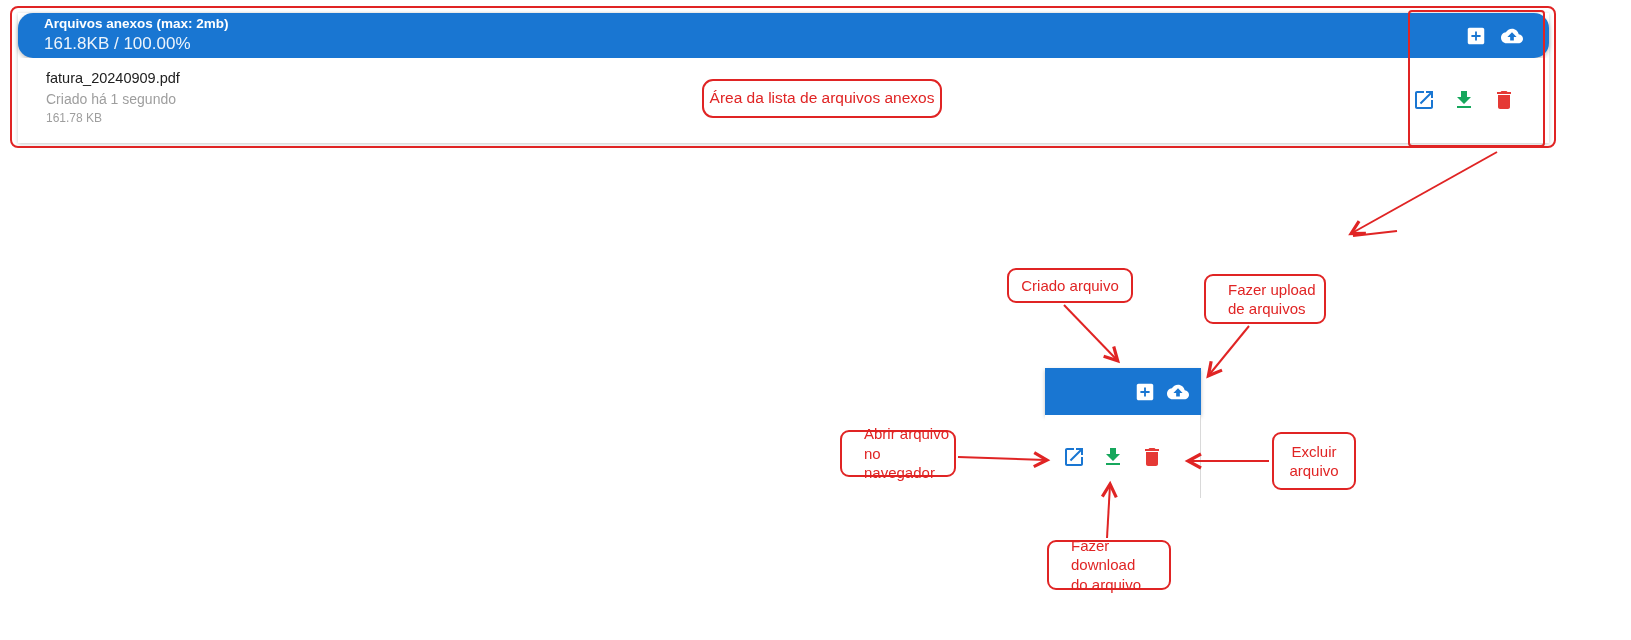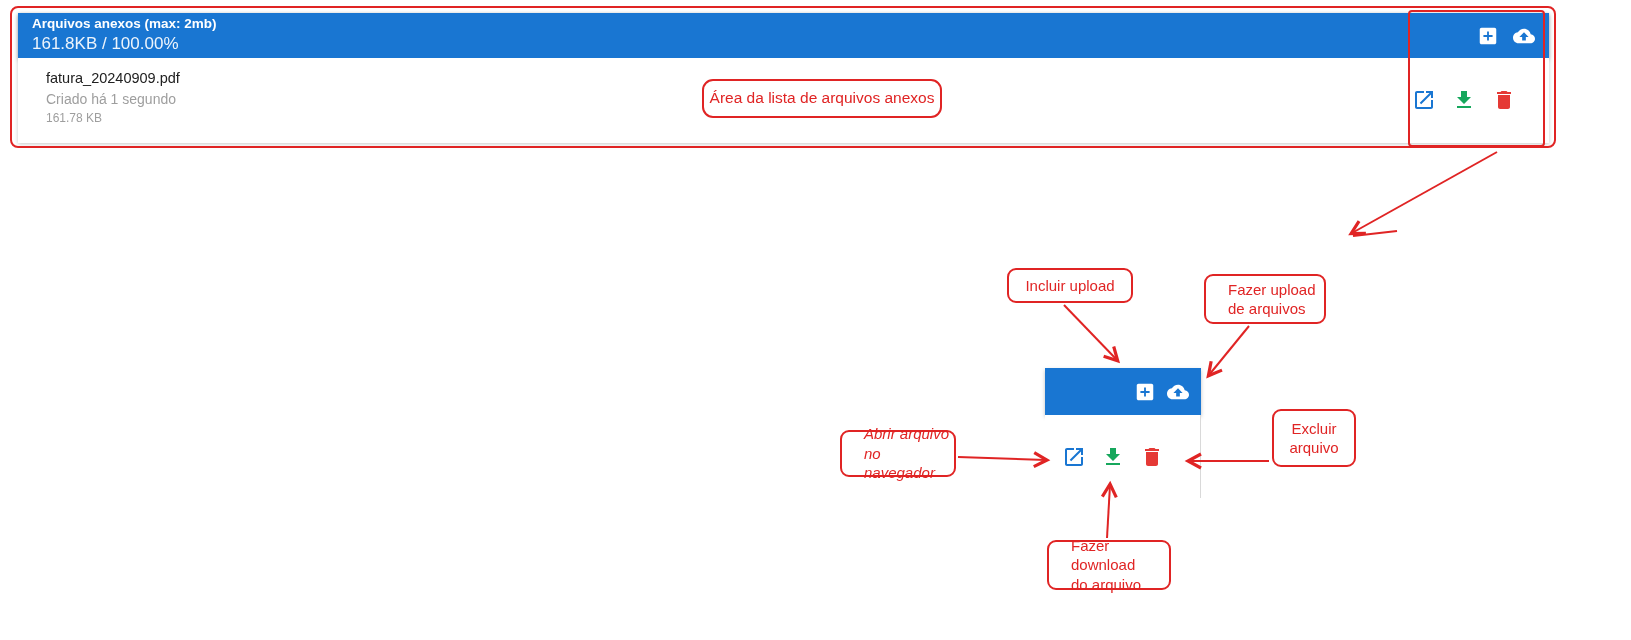--- a/index.html
+++ b/index.html
@@ -14,21 +14,21 @@
     --divider-gray:#d9d9d9;
   }
   *{box-sizing:border-box;}
   html,body{margin:0;padding:0;background:#fff;}
   body{font-family:"Liberation Sans", sans-serif;}
   .page{position:relative;width:1631px;height:640px;background:#fff;overflow:hidden;}
 
   
   .card{position:absolute;left:18px;top:13px;width:1531px;height:130px;background:#fff;box-shadow:0 1px 4px rgba(0,0,0,.22);}
   .card-header{height:45px;background:var(--header-blue);display:flex;align-items:center;justify-content:space-between;
-    padding:0 14px;box-shadow:0 2px 4px rgba(0,0,0,.25);}
+    padding:0 26px;box-shadow:0 2px 4px rgba(0,0,0,.25);border-radius:15px;}
   .header-title{color:#fff;font-size:13.5px;font-weight:bold;line-height:1.2;}
   .header-usage{color:rgba(255,255,255,.92);font-size:17px;margin-top:2px;line-height:1.2;}
   .header-actions{display:flex;align-items:center;gap:14px;}
   .icon-btn{background:transparent;border:0;padding:0;margin:0;cursor:pointer;line-height:0;}
   .ic22{width:22px;height:22px;display:block;}
   .ic24{width:24px;height:24px;display:block;}
   .fill-white{fill:var(--icon-white);}
   .fill-blue{fill:var(--open-icon-blue);}
   .fill-green{fill:var(--download-icon-green);}
   .fill-red{fill:var(--delete-icon-red);}
@@ -46,22 +46,22 @@
     border:2px solid var(--annotation-red);border-radius:4px;pointer-events:none;}
 
   
   .callout{position:absolute;border:2px solid var(--annotation-red);border-radius:9px;color:var(--annotation-red);
     font-size:15px;line-height:1.3;display:flex;align-items:center;justify-content:center;text-align:center;
     white-space:pre-line;background:transparent;}
   .callout.align-left{justify-content:flex-start;text-align:left;padding-left:22px;}
   #callout-list-area{left:702px;top:79px;width:240px;height:39px;border-radius:11px;font-size:15.5px;}
   #callout-include{left:1007px;top:268px;width:126px;height:35px;}
   #callout-upload{left:1204px;top:274px;width:122px;height:50px;}
-  #callout-open{left:840px;top:430px;width:116px;height:47px;font-style:italic;}
-  #callout-delete{left:1272px;top:409px;width:84px;height:58px;}
+  #callout-open{left:840px;top:430px;width:116px;height:47px;}
+  #callout-delete{left:1272px;top:432px;width:84px;height:58px;}
   #callout-download{left:1047px;top:540px;width:124px;height:50px;}
 
   
   .zoom-detail{position:absolute;left:1045px;top:368px;width:156px;height:130px;background:#fff;}
   .zoom-header{height:47px;background:var(--header-blue);display:flex;align-items:center;justify-content:flex-end;
     gap:11px;padding-right:12px;box-shadow:0 2px 4px rgba(0,0,0,.25);}
   .zoom-row{height:83px;border-right:1px solid var(--divider-gray);display:flex;align-items:flex-start;
     gap:15px;padding:30px 0 0 17px;background:#fff;}
 
   
@@ -150,21 +150,21 @@
         </svg>
       </span>
       <span>
         <svg class="ic24 fill-red" viewBox="0 0 24 24">
           <path d="M6 19c0 1.1.9 2 2 2h8c1.1 0 2-.9 2-2V7H6v12zM19 4h-3.5l-1-1h-5l-1 1H5v2h14V4z"></path>
         </svg>
       </span>
     </div>
   </div>
 
-  <div class="callout" id="callout-include">Incluir upload</div>
+  <div class="callout" id="callout-include">Criado arquivo</div>
   <div class="callout align-left" id="callout-upload">Fazer upload
 de arquivos</div>
   <div class="callout align-left" id="callout-open">Abrir arquivo
 no navegador</div>
   <div class="callout" id="callout-delete">Excluir
 arquivo</div>
   <div class="callout align-left" id="callout-download">Fazer download
 do arquivo</div>
 
   <svg class="arrows" width="1631" height="640" viewBox="0 0 1631 640">

